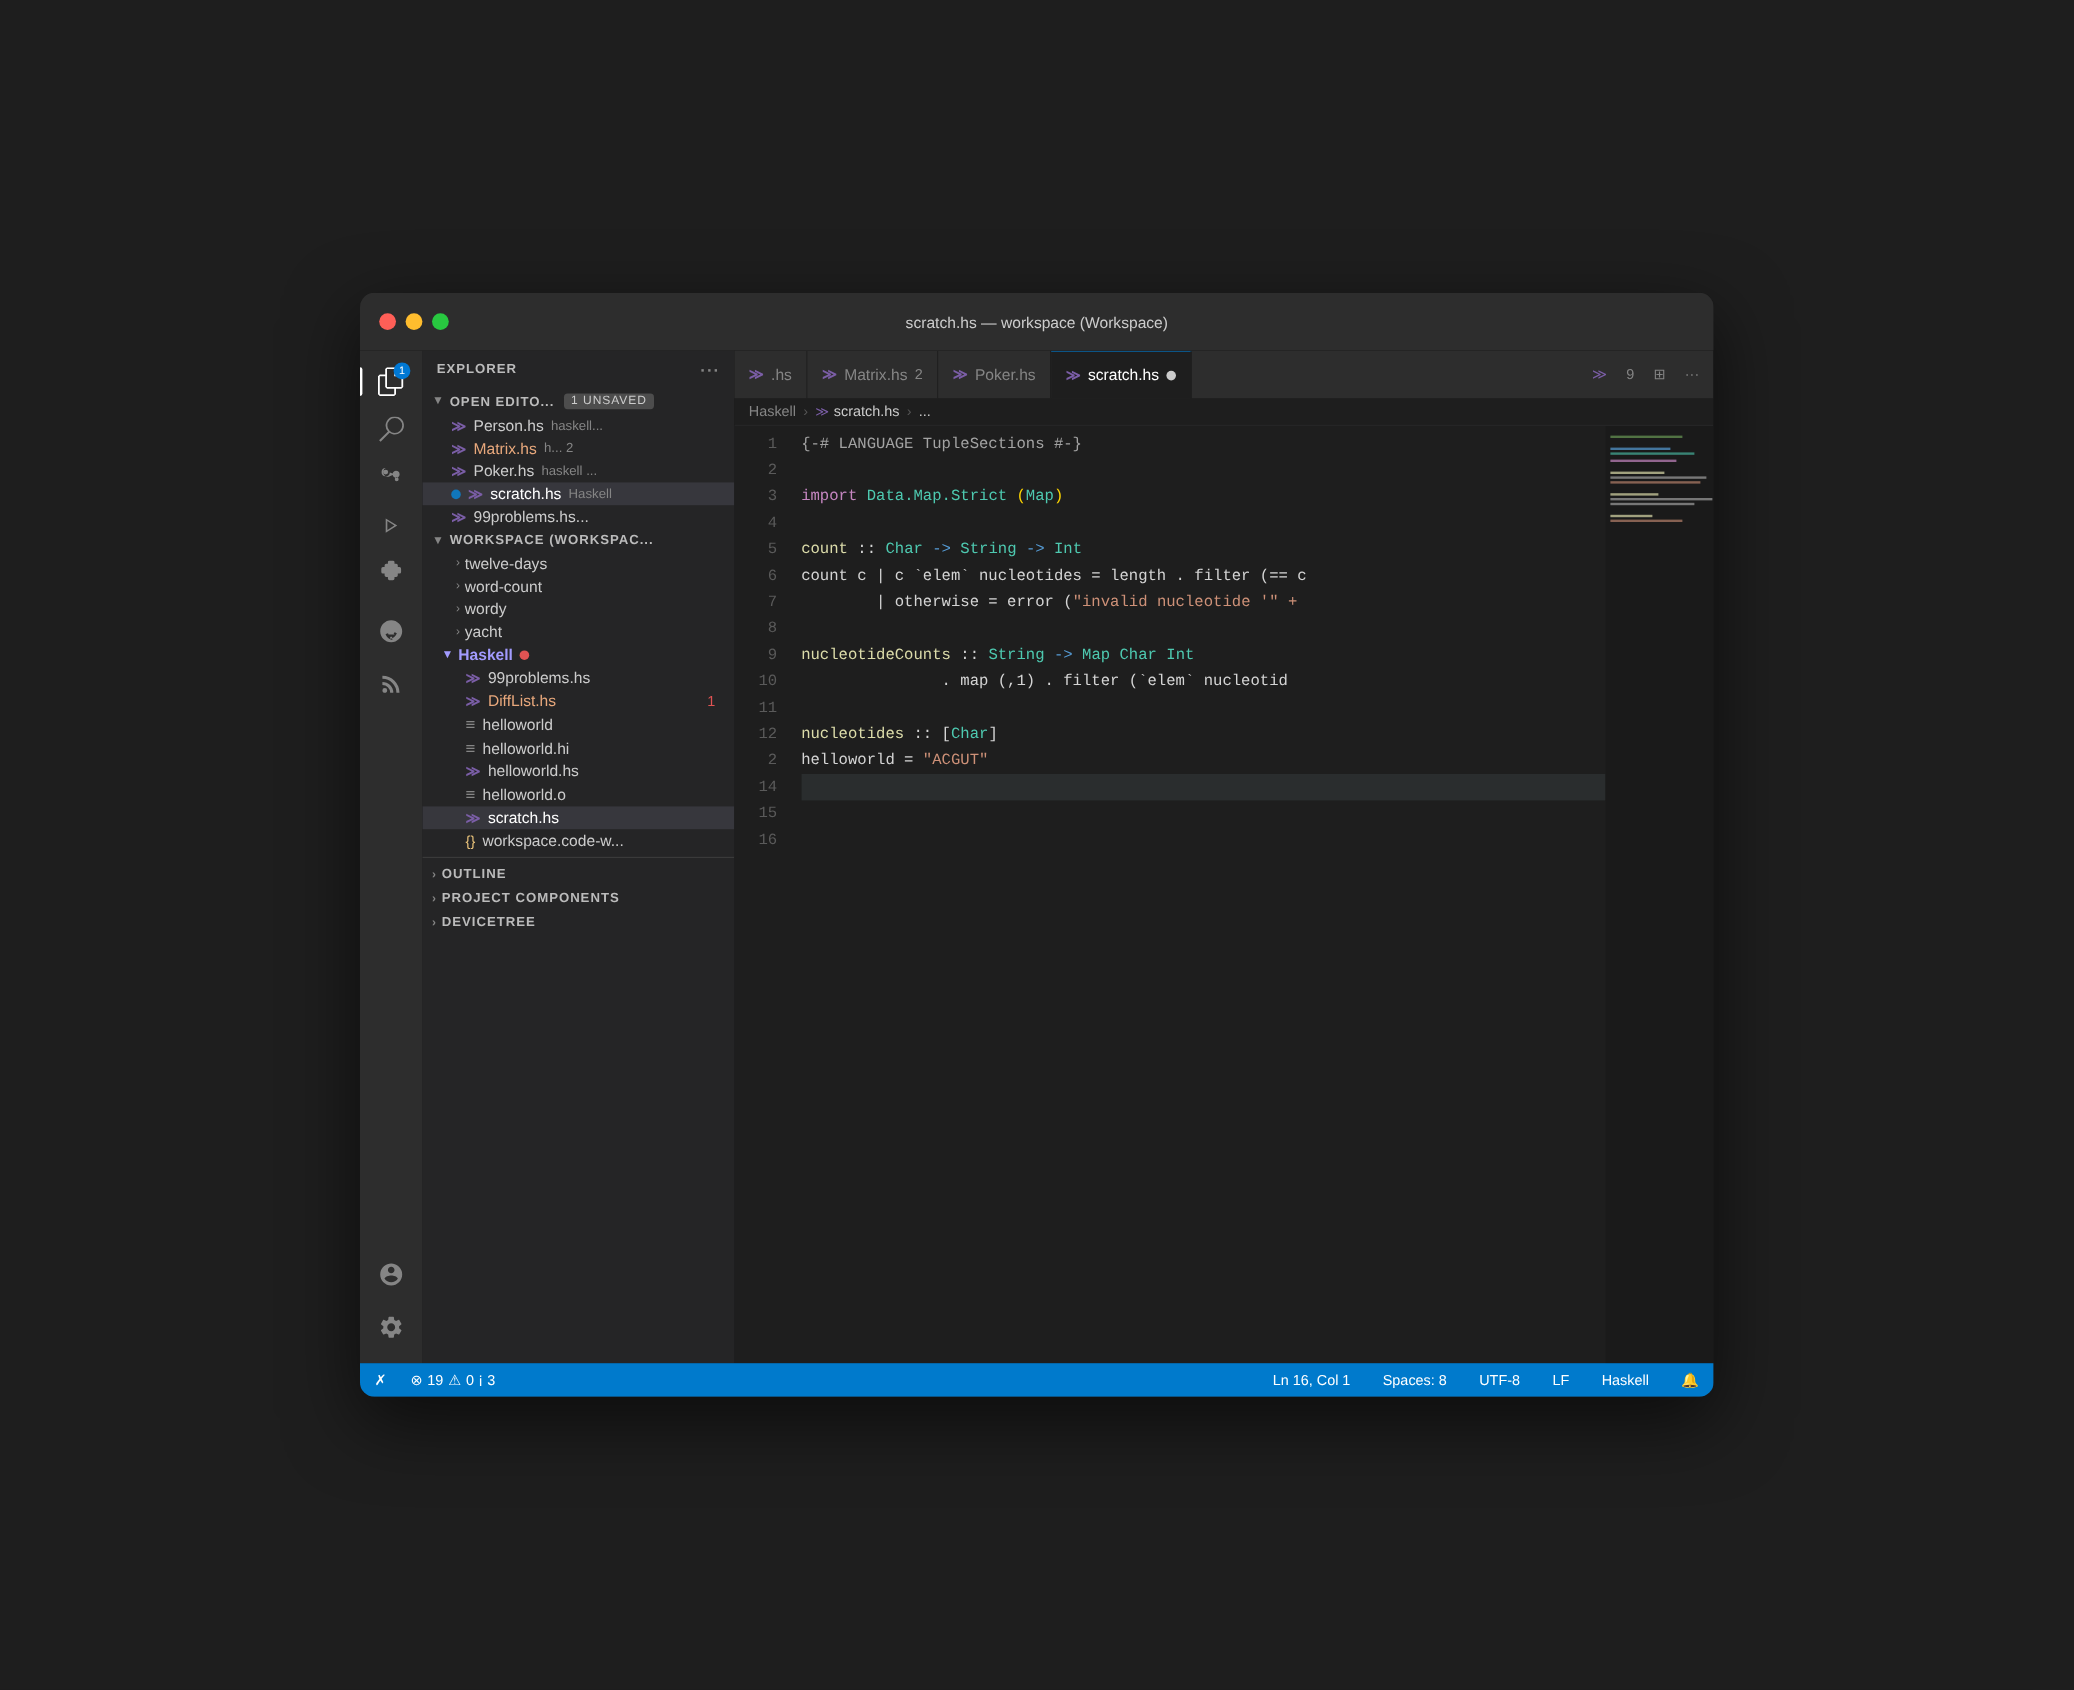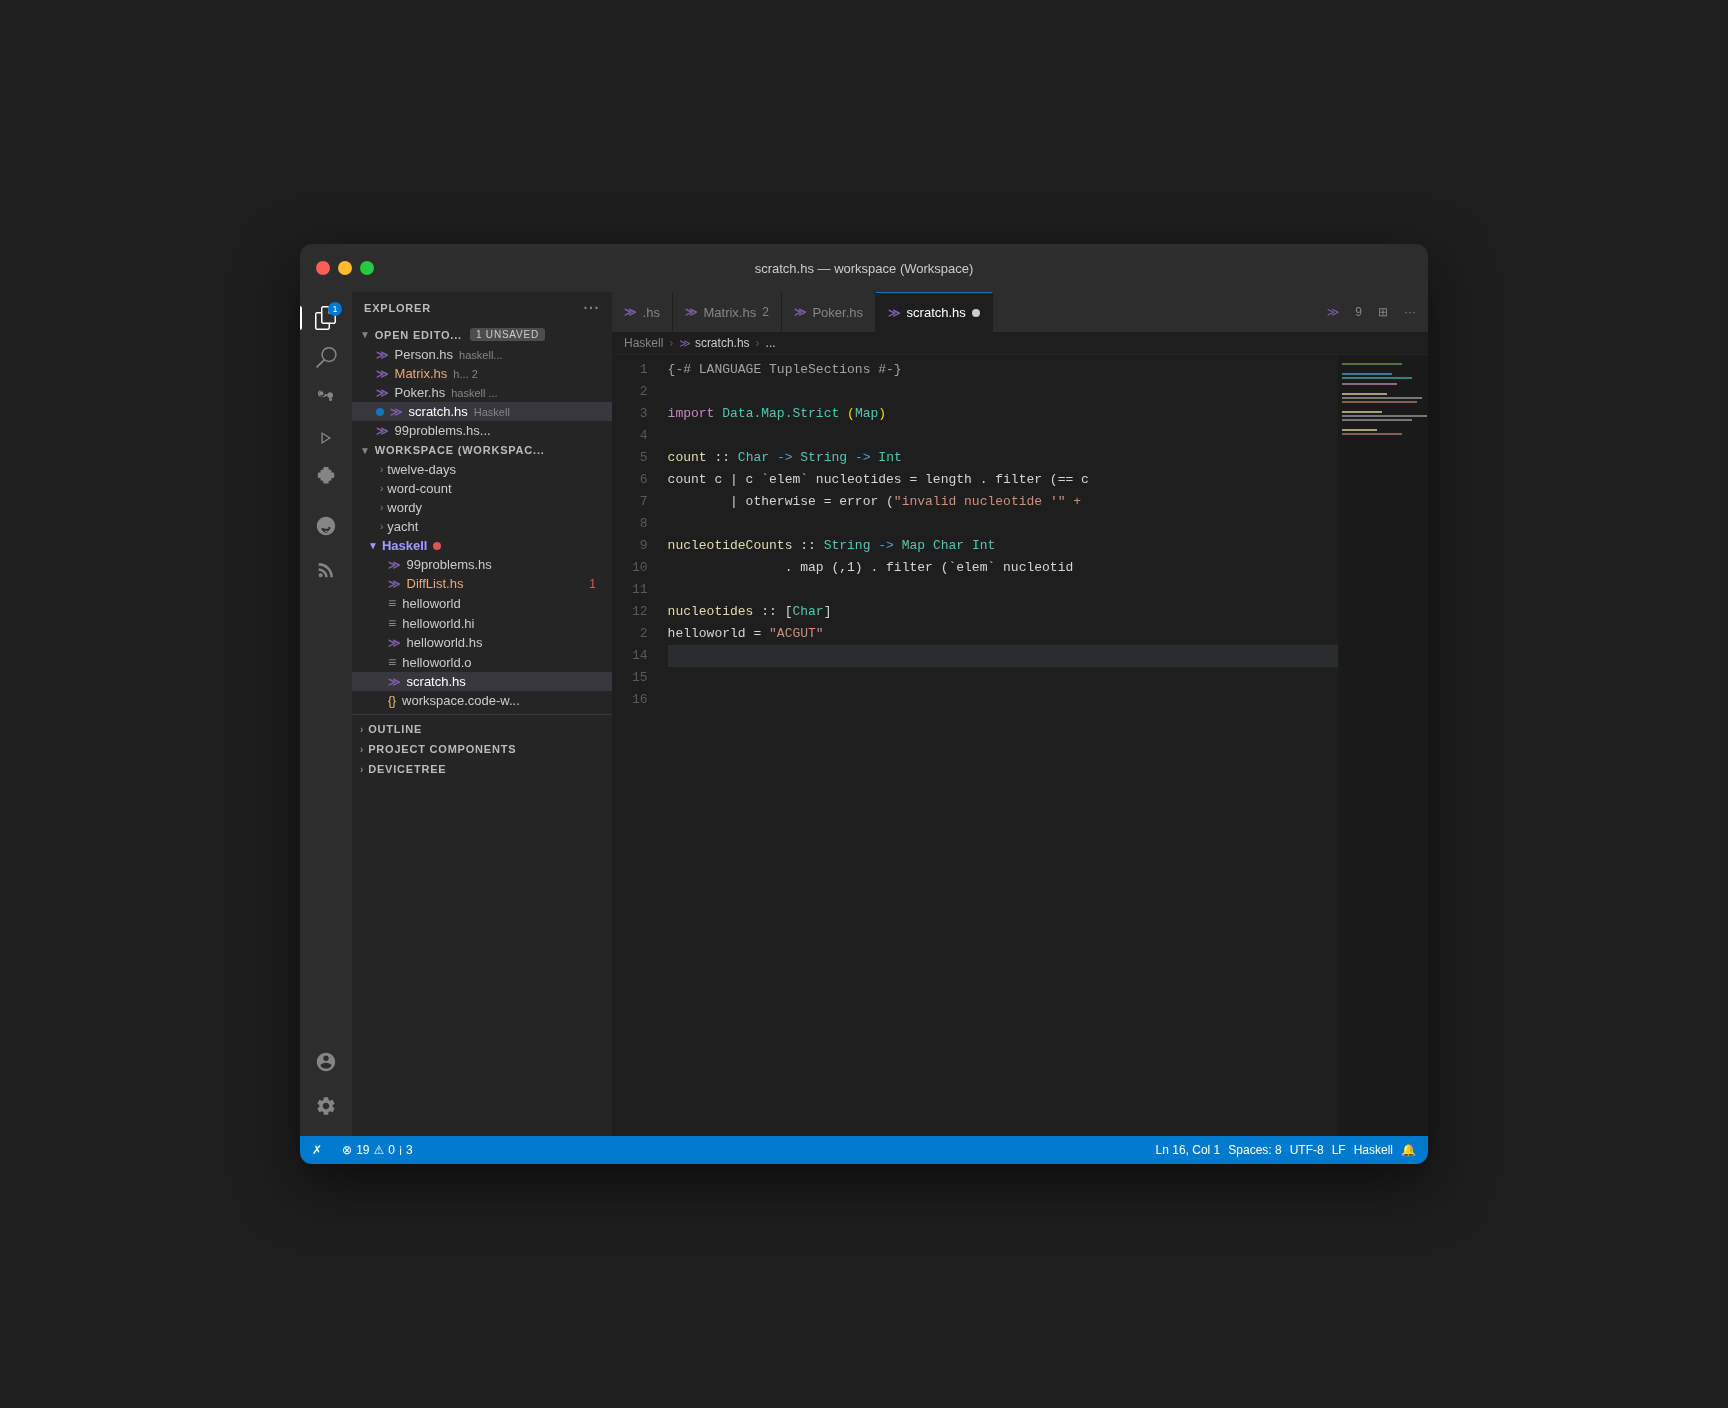--- a/index.html
+++ b/index.html
@@ -408,21 +408,21 @@
       gap: 16px;
     }
     .status-left {
       display: flex;
       align-items: center;
       gap: 12px;
     }
     .status-right {
       display: flex;
       align-items: center;
-      gap: 0;
+      gap: 19px;
       margin-left: auto;
     }
     .status-item {
       display: flex;
       align-items: center;
       gap: 4px;
       cursor: pointer;
       padding: 0 4px;
     }
   </style>

